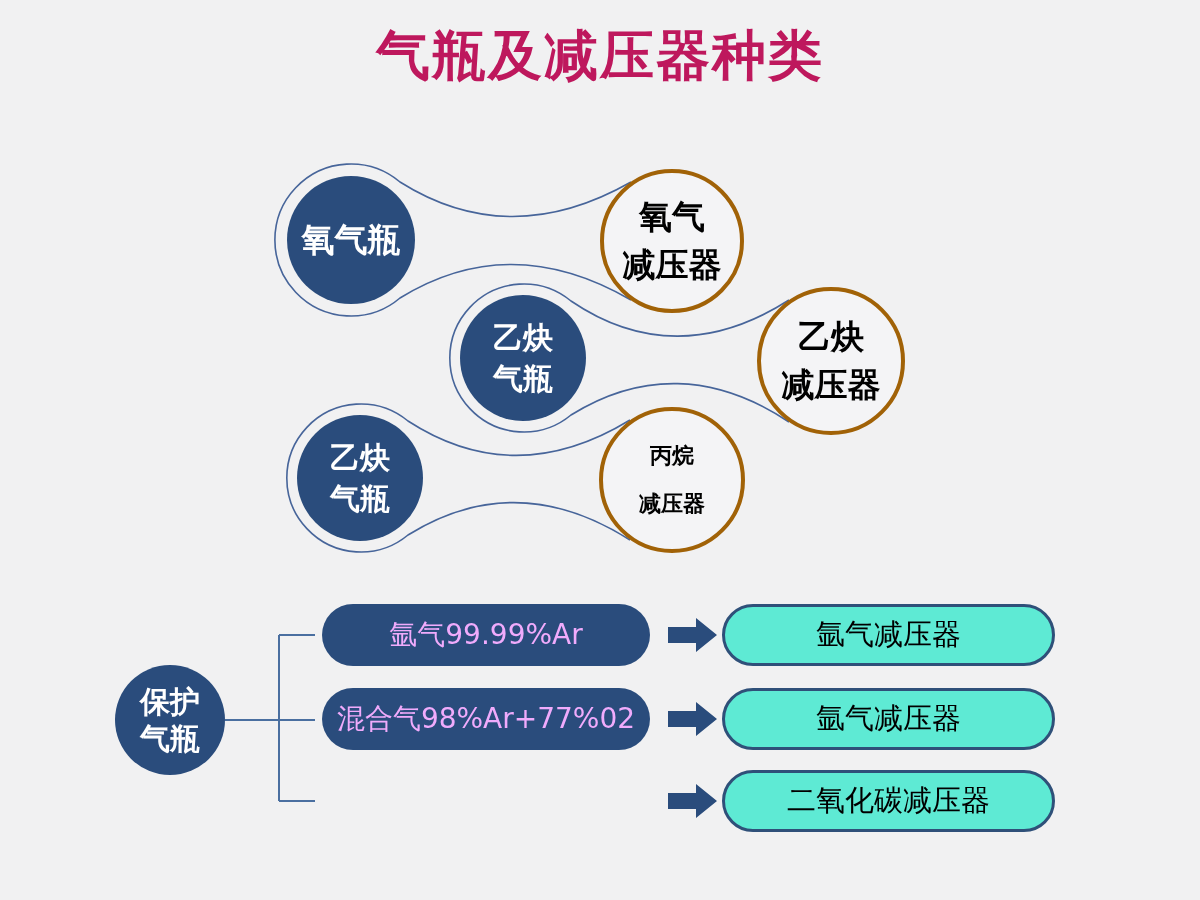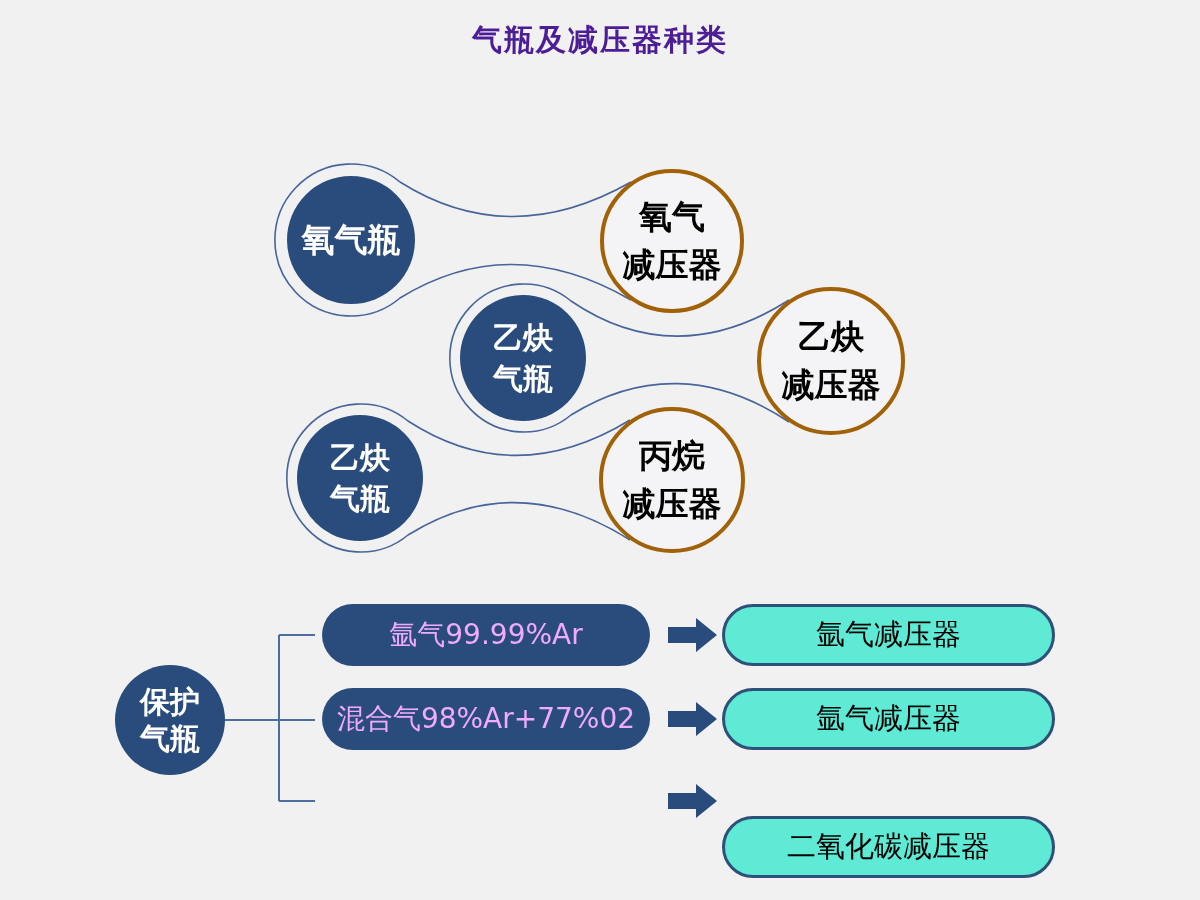--- a/index.html
+++ b/index.html
@@ -6,21 +6,21 @@
   body{
     width:1200px;height:900px;
     background:#f1f1f2;
     font-family:"DejaVu Sans",sans-serif;
     position:relative;
     overflow:hidden;
   }
   .stage{position:absolute;inset:0;}
   .title{
     position:absolute;top:20px;left:0;width:1200px;
-    text-align:center;font-size:30px;font-weight:bold;color:#4c1d95;
+    text-align:center;font-size:54px;font-weight:bold;color:#be185d;
     letter-spacing:2px;
   }
   svg.links{position:absolute;left:0;top:0;}
   .circle{
     position:absolute;border-radius:50%;
     display:flex;flex-direction:column;align-items:center;justify-content:center;
     text-align:center;box-sizing:border-box;font-weight:bold;
   }
   .circle.dark{background:#2a4c7c;color:#ffffff;}
   .circle.light{background:#f4f4f6;border:4px solid #a16207;color:#000;}
@@ -29,21 +29,21 @@
     display:flex;align-items:center;justify-content:center;
     box-sizing:border-box;text-align:center;
   }
   .pill.dark{left:322px;width:328px;background:#2a4c7c;color:#f0abfc;font-size:28px;}
   .pill.light{left:722px;width:333px;background:#5eead4;border:3px solid #2f5079;color:#000;font-size:29px;}
   .c1d{left:287px;top:176px;width:128px;height:128px;font-size:33px;}
   .c1l{left:600px;top:169px;width:144px;height:144px;font-size:33px;line-height:48px;}
   .c2d{left:460px;top:295px;width:126px;height:126px;font-size:30px;line-height:41px;}
   .c2l{left:757px;top:287px;width:148px;height:148px;font-size:33px;line-height:48px;}
   .c3d{left:297px;top:415px;width:126px;height:126px;font-size:30px;line-height:41px;}
-  .c3l{left:599px;top:407px;width:146px;height:146px;font-size:33px;line-height:48px;}
+  .c3l{left:599px;top:407px;width:146px;height:146px;font-size:22px;line-height:48px;}
   .cp{left:115px;top:665px;width:110px;height:110px;font-size:30px;line-height:37px;}
 </style>
 </head>
 <body>
 
 <div class="stage">
 
   <div class="title">气瓶及减压器种类</div>
 
   <svg class="links" width="1200" height="900" viewBox="0 0 1200 900">
@@ -100,17 +100,17 @@
     <span>氩气减压器</span>
   </div>
 
   <div class="pill dark" style="top:688px">
     <span>混合气98%Ar+77%02</span>
   </div>
   <div class="pill light" style="top:688px">
     <span>氩气减压器</span>
   </div>
 
-  <div class="pill light" style="top:816px">
+  <div class="pill light" style="top:770px">
     <span>二氧化碳减压器</span>
   </div>
 
 </div>
 
 </body></html>

